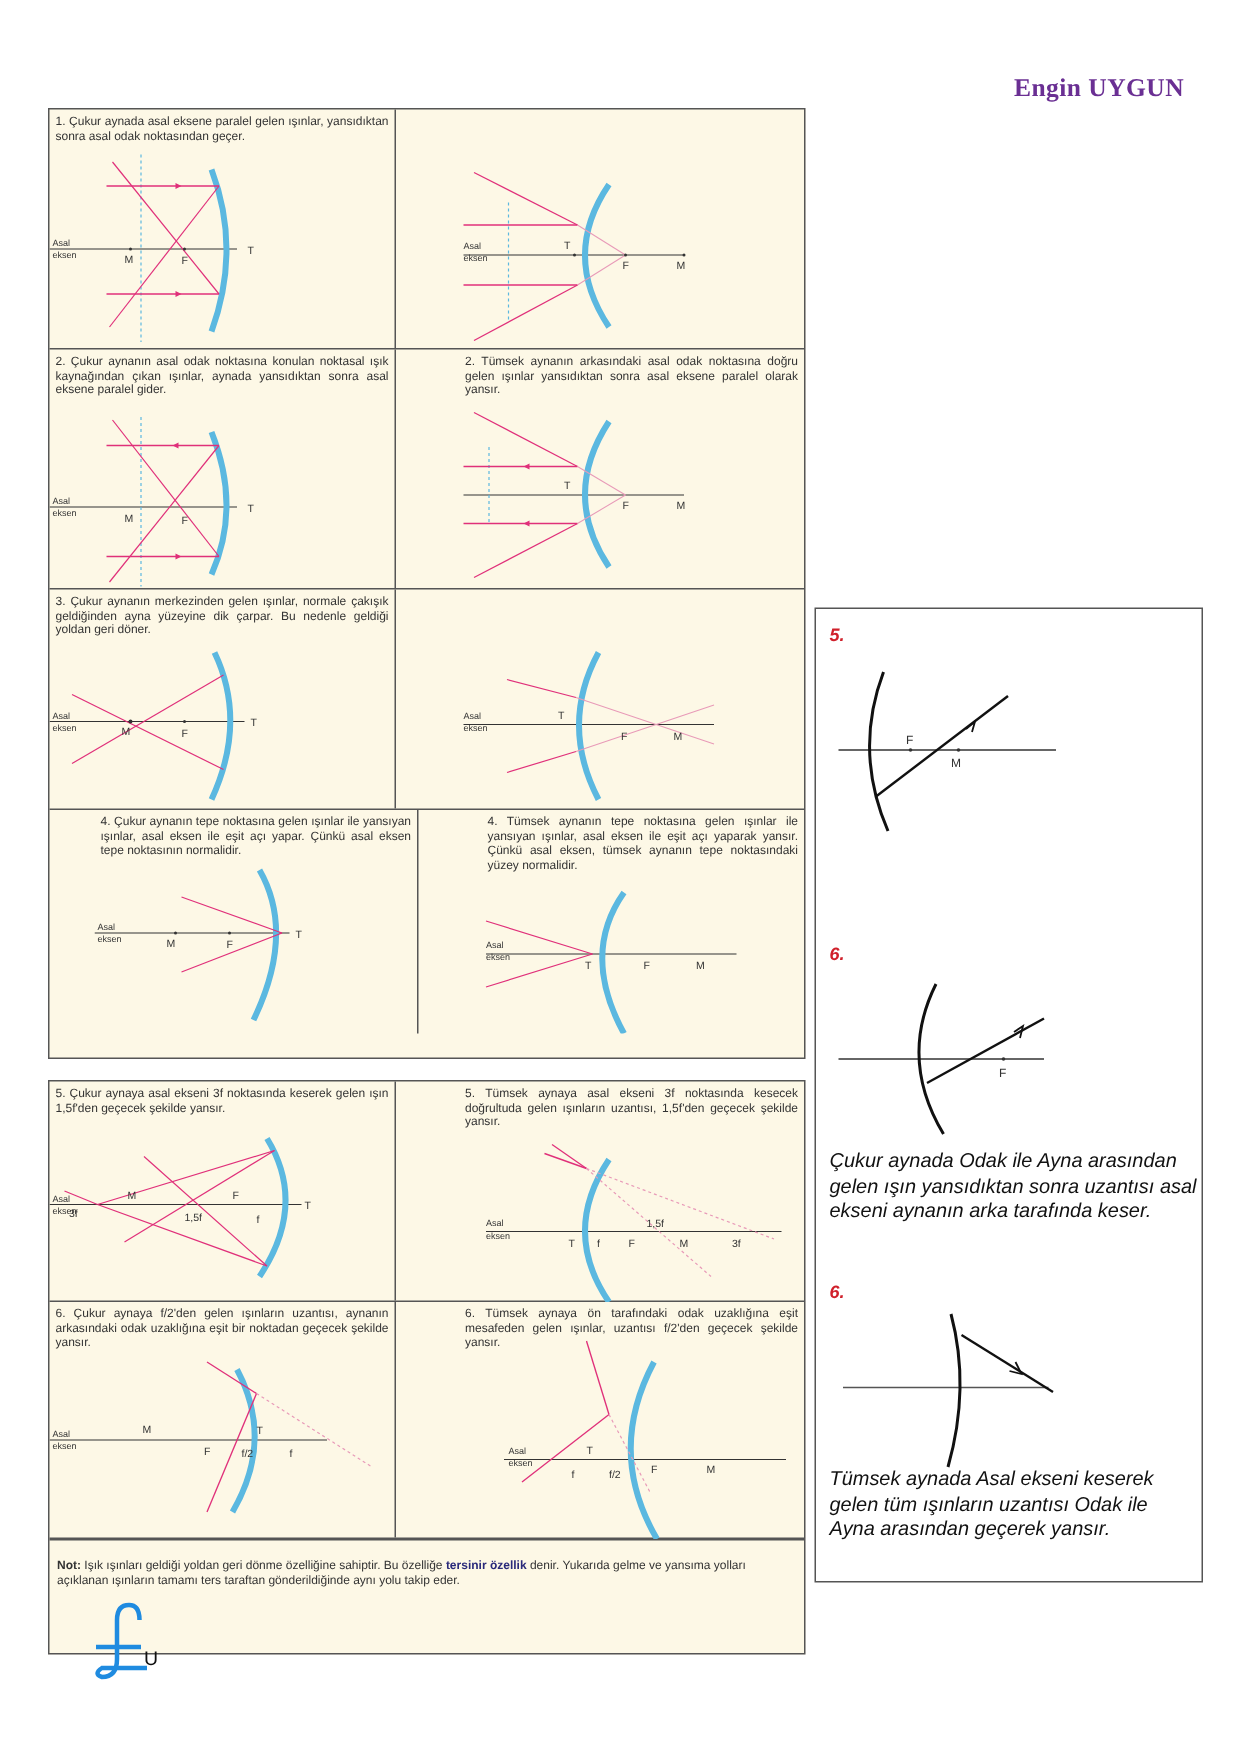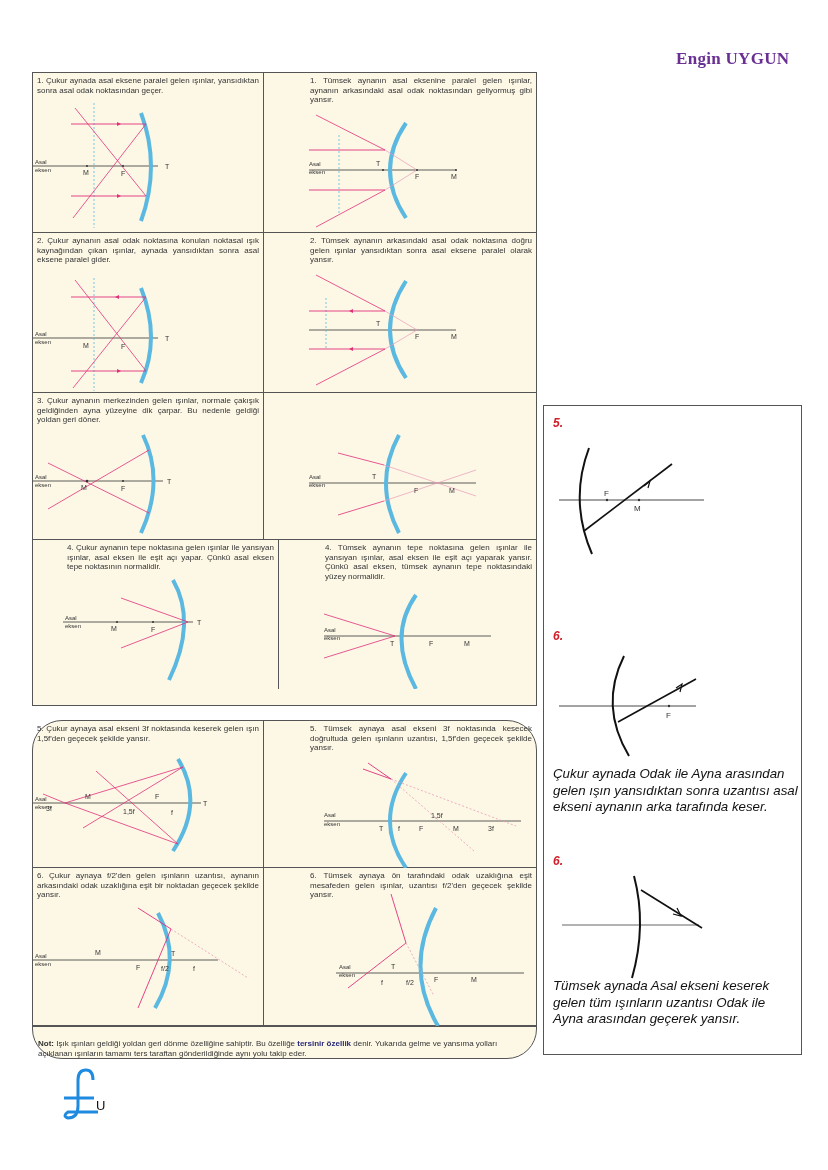--- a/index.html
+++ b/index.html
@@ -3,21 +3,21 @@
 <meta charset="utf-8">
 <style>
   * { box-sizing: border-box; margin: 0; padding: 0; }
   html, body { width: 828px; height: 1170px; background: #ffffff; overflow: hidden; }
   body { position: relative; font-family: "Liberation Sans", sans-serif; color: #333; }
 
   .author { position: absolute; left: 676px; top: 49px; font-family: "Liberation Serif", serif; font-weight: bold; font-size: 17px; color: #6a2f93; letter-spacing: 0.3px; }
 
   .tbl { position: absolute; left: 32px; width: 505px; border: 1.5px solid #555; background: #fdf8e6; }
   .tbl1 { top: 72px; height: 634px; }
-  .tbl2 { top: 720px; height: 339px; border-radius: 30px; }
+  .tbl2 { top: 720px; height: 383px; }
 
   .hdr { display: flex; height: 17px; background: #2e8b3a; border-bottom: 1px solid #555; }
   .hdr div { flex: 1; color: #fff; font-weight: bold; font-size: 9px; padding: 3px 4px; }
   .hdr div:first-child { border-right: 1px solid #d9e8c9; }
 
   .row { display: flex; border-bottom: 1px solid #555; position: relative; gap: 42px; }
   .row:last-child { border-bottom: none; padding-left: 30px; }
   .cell { flex: 1; position: relative; padding: 3px 4px; }
   .cell:first-child { border-right: 1px solid #555; }
   .cell p { font-size: 8px; line-height: 9.6px; text-align: justify; color: #333; }
@@ -57,21 +57,20 @@
         <circle cx="54" cy="93" r="1" fill="#333"></circle>
           <circle cx="90" cy="93" r="1" fill="#333"></circle>
         <text x="2" y="91" font-size="6" fill="#333">Asal</text>
         <text x="2" y="99" font-size="6" fill="#333">eksen</text>
         <text x="50" y="102" font-size="7" fill="#333">M</text>
         <text x="88" y="103" font-size="7" fill="#333">F</text>
         <text x="132" y="96" font-size="7" fill="#333">T</text>
       </svg>
     </div>
     <div class="cell">
-      <p>1. Tümsek aynanın asal eksenine paralel gelen ışınlar, aynanın arkasındaki asal odak noktasından geliyormuş gibi yansır.</p>
       <svg width="252" height="160" viewBox="0 0 252 160">
         <line x1="3" y1="97" x2="150" y2="97" stroke="#333" stroke-width="0.8"></line>
         <path d="M100 50 Q68 97 100 145" stroke="#5bb8e0" stroke-width="4" fill="none"></path>
         <line x1="33" y1="62" x2="33" y2="140" stroke="#5bb8e0" stroke-width="0.8" stroke-dasharray="2,2"></line>
         <line x1="3" y1="77" x2="79" y2="77" stroke="#e0307a" stroke-width="0.9"></line>
         <line x1="3" y1="117" x2="79" y2="117" stroke="#e0307a" stroke-width="0.9"></line>
         <line x1="79" y1="77" x2="10" y2="42" stroke="#e0307a" stroke-width="0.8"></line>
         <line x1="79" y1="117" x2="10" y2="154" stroke="#e0307a" stroke-width="0.8"></line>
         <line x1="79" y1="77" x2="111" y2="97" stroke="#e89ab8" stroke-width="0.7"></line>
         <line x1="79" y1="117" x2="111" y2="97" stroke="#e89ab8" stroke-width="0.7"></line>

